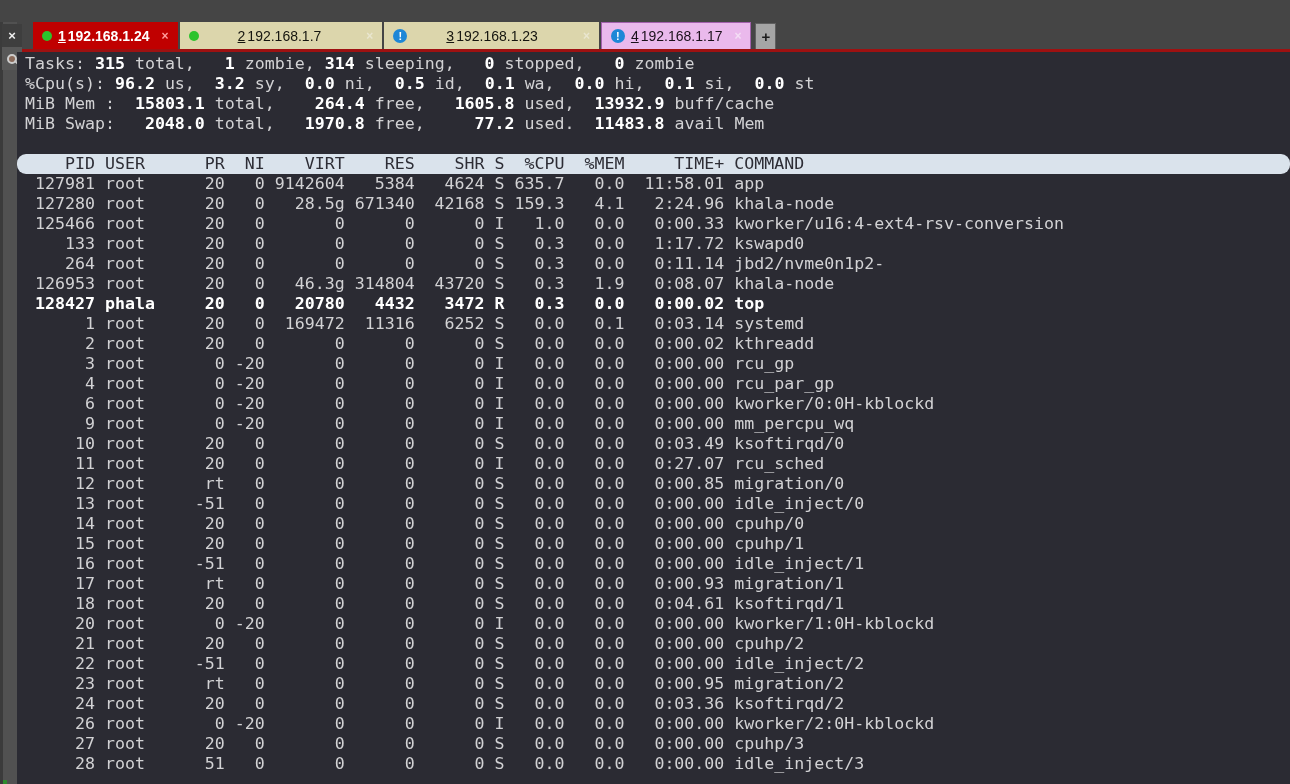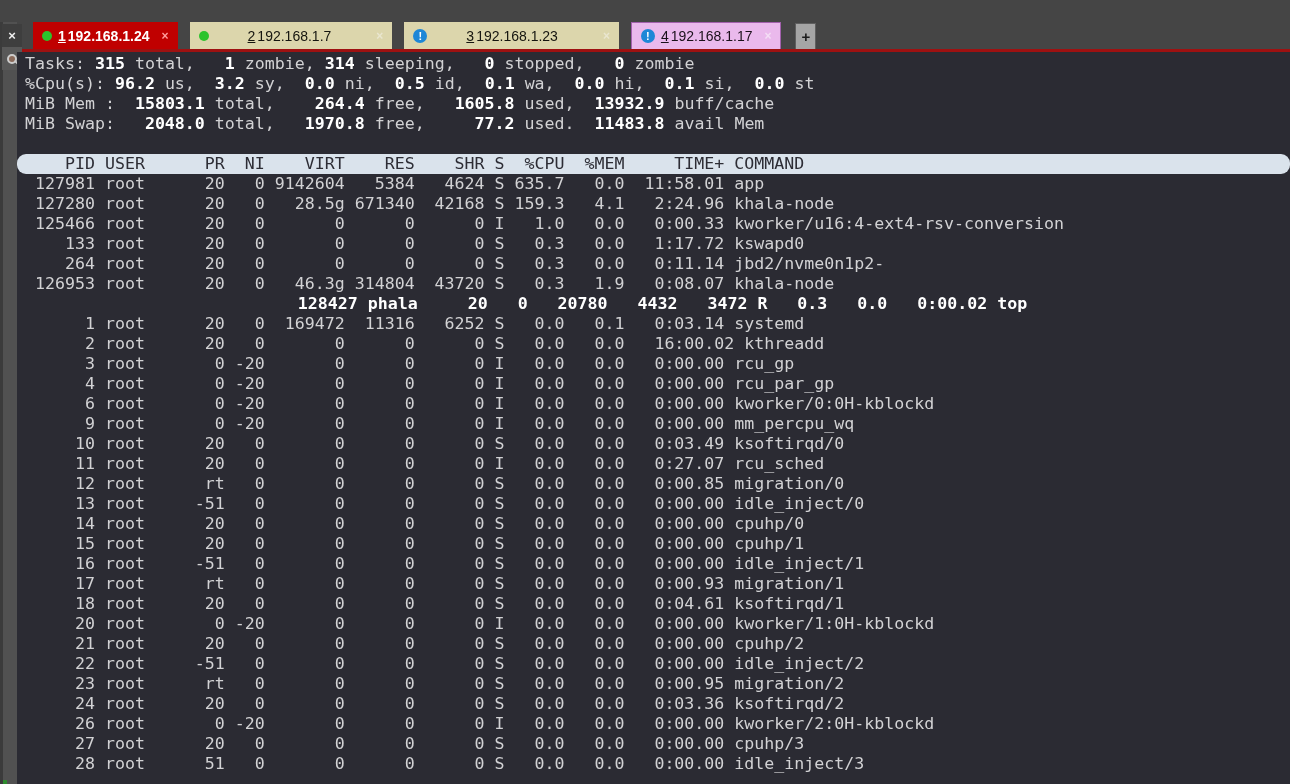--- a/index.html
+++ b/index.html
@@ -3,21 +3,21 @@
 <meta charset="utf-8">
 <style>
   html,body{margin:0;padding:0;}
   body{width:1290px;height:784px;overflow:hidden;background:#2b2b33;}
   .screen{position:relative;width:1290px;height:784px;font-family:"Liberation Sans",sans-serif;}
 
   
   .topbar{position:absolute;left:0;top:0;width:1290px;height:52px;background:#454545;}
   .topbar .underline{position:absolute;left:0;bottom:0;width:100%;height:3px;background:#9e1111;}
   .tabs-row{position:absolute;left:33px;top:22px;height:27px;display:flex;align-items:stretch;}
-  .tab{display:flex;align-items:center;gap:6px;padding:0 9px;margin-right:12px;font-size:14px;cursor:default;}
+  .tab{display:flex;align-items:center;gap:6px;padding:0 9px;margin-right:2px;font-size:14px;cursor:default;}
   .tab.t1{background:#c00000;color:#ffffff;font-weight:bold;}
   .tab.t2,.tab.t3{background:#dcd6ac;color:#15150f;gap:39px;}
   .tab.t4{background:#eab9ec;color:#1a101a;border:1px solid #a361ad;border-bottom:none;}
   .tab .num{text-decoration:underline;}
   .tab .ip{margin-left:2px;}
   .dot{width:10px;height:10px;border-radius:50%;background:#2cc32c;flex:0 0 auto;}
   .excl{width:14px;height:14px;border-radius:50%;background:#1e87d7;color:#fff;font-size:11px;line-height:14px;
         font-weight:bold;text-align:center;flex:0 0 auto;font-family:"Liberation Sans",sans-serif;}
   .tclose{font-size:12px;font-weight:bold;margin-left:6px;}
   .t1 .tclose{color:#ff9c9c;}
@@ -34,21 +34,21 @@
   .mag{position:relative;width:12px;height:12px;}
   .mag::before{content:"";position:absolute;left:1px;top:1px;width:6px;height:6px;border:2px solid #cdcdcd;border-radius:50%;background:#8a6a5a;}
   .mag::after{content:"";position:absolute;left:8px;top:8px;width:4px;height:2px;background:#cdcdcd;transform:rotate(45deg);}
   .status-pixel{position:absolute;left:0;bottom:0;width:4px;height:4px;background:#2e8b2e;}
 
   
   .terminal{position:absolute;left:17px;top:52px;width:1273px;height:732px;background:#2b2b33;
             color:#d2d2d4;font-family:"DejaVu Sans Mono","Liberation Mono",monospace;
             font-size:16.6px;line-height:20px;overflow:hidden;padding-top:2px;box-sizing:border-box;}
   .tline{white-space:pre;height:20px;padding-left:8px;}
-  .b{font-weight:bold;color:#ffffff;text-align:center;}
+  .b{font-weight:bold;color:#ffffff;}
   .hdr{white-space:pre;height:20px;padding-left:8px;margin-top:20px;background:#dae3ec;color:#2d2d35;border-radius:9px;}
 </style>
 </head>
 <body>
 
 <div class="screen">
 
   <div class="topbar">
     <div class="tabs-row">
 
@@ -99,21 +99,21 @@
     <div class="hdr">    PID USER      PR  NI    VIRT    RES    SHR S  %CPU  %MEM     TIME+ COMMAND</div>
     <div>
         <div class="tline"> 127981 root      20   0 9142604   5384   4624 S 635.7   0.0  11:58.01 app</div>
         <div class="tline"> 127280 root      20   0   28.5g 671340  42168 S 159.3   4.1   2:24.96 khala-node</div>
         <div class="tline"> 125466 root      20   0       0      0      0 I   1.0   0.0   0:00.33 kworker/u16:4-ext4-rsv-conversion</div>
         <div class="tline">    133 root      20   0       0      0      0 S   0.3   0.0   1:17.72 kswapd0</div>
         <div class="tline">    264 root      20   0       0      0      0 S   0.3   0.0   0:11.14 jbd2/nvme0n1p2-</div>
         <div class="tline"> 126953 root      20   0   46.3g 314804  43720 S   0.3   1.9   0:08.07 khala-node</div>
         <div class="tline b"> 128427 phala     20   0   20780   4432   3472 R   0.3   0.0   0:00.02 top</div>
         <div class="tline">      1 root      20   0  169472  11316   6252 S   0.0   0.1   0:03.14 systemd</div>
-        <div class="tline">      2 root      20   0       0      0      0 S   0.0   0.0   16:00.02 kthreadd</div>
+        <div class="tline">      2 root      20   0       0      0      0 S   0.0   0.0   0:00.02 kthreadd</div>
         <div class="tline">      3 root       0 -20       0      0      0 I   0.0   0.0   0:00.00 rcu_gp</div>
         <div class="tline">      4 root       0 -20       0      0      0 I   0.0   0.0   0:00.00 rcu_par_gp</div>
         <div class="tline">      6 root       0 -20       0      0      0 I   0.0   0.0   0:00.00 kworker/0:0H-kblockd</div>
         <div class="tline">      9 root       0 -20       0      0      0 I   0.0   0.0   0:00.00 mm_percpu_wq</div>
         <div class="tline">     10 root      20   0       0      0      0 S   0.0   0.0   0:03.49 ksoftirqd/0</div>
         <div class="tline">     11 root      20   0       0      0      0 I   0.0   0.0   0:27.07 rcu_sched</div>
         <div class="tline">     12 root      rt   0       0      0      0 S   0.0   0.0   0:00.85 migration/0</div>
         <div class="tline">     13 root     -51   0       0      0      0 S   0.0   0.0   0:00.00 idle_inject/0</div>
         <div class="tline">     14 root      20   0       0      0      0 S   0.0   0.0   0:00.00 cpuhp/0</div>
         <div class="tline">     15 root      20   0       0      0      0 S   0.0   0.0   0:00.00 cpuhp/1</div>

